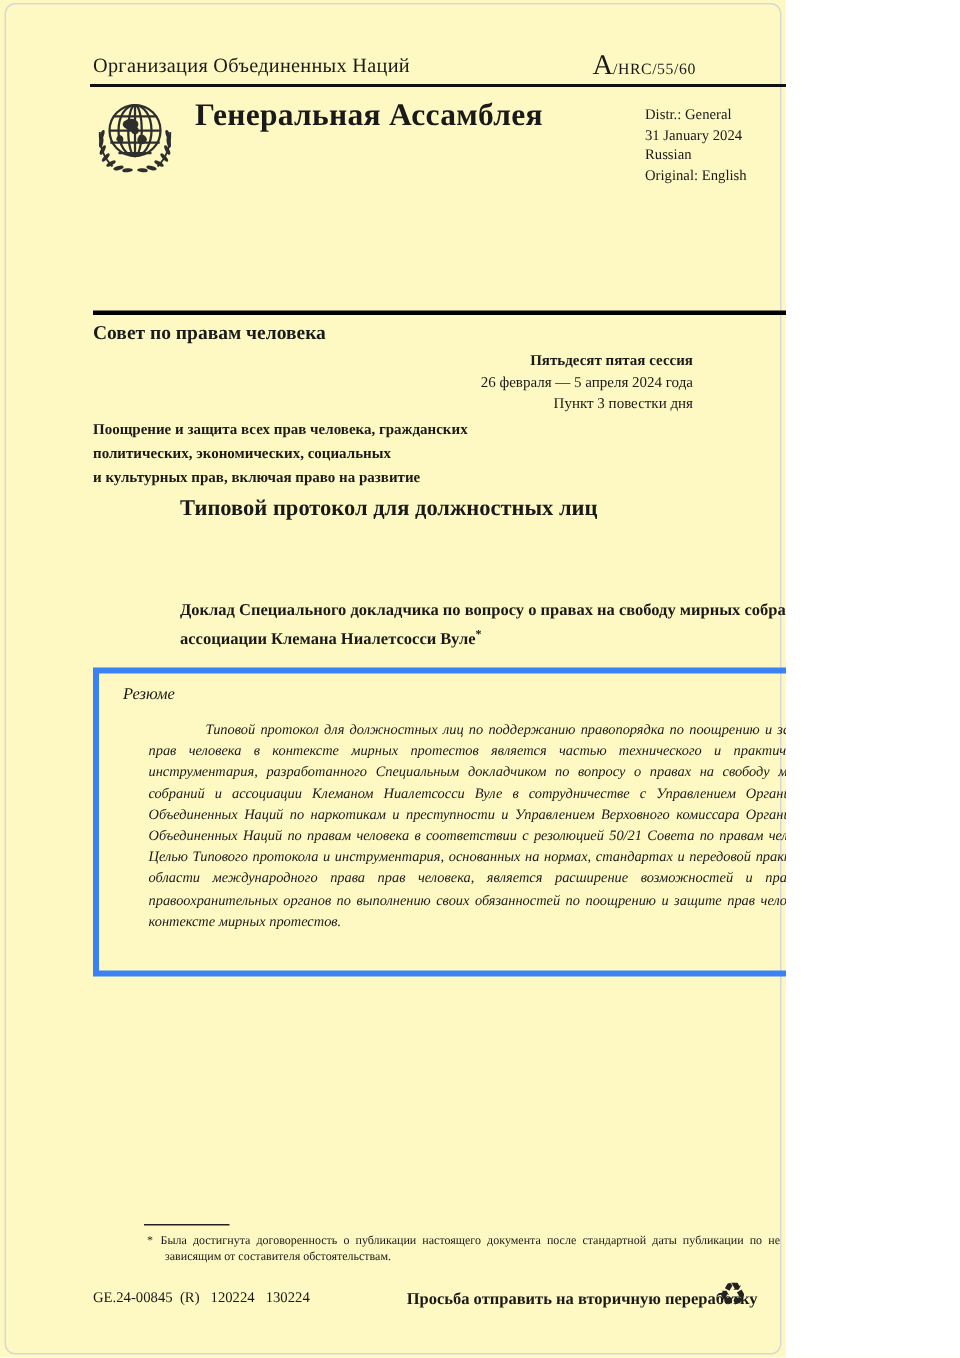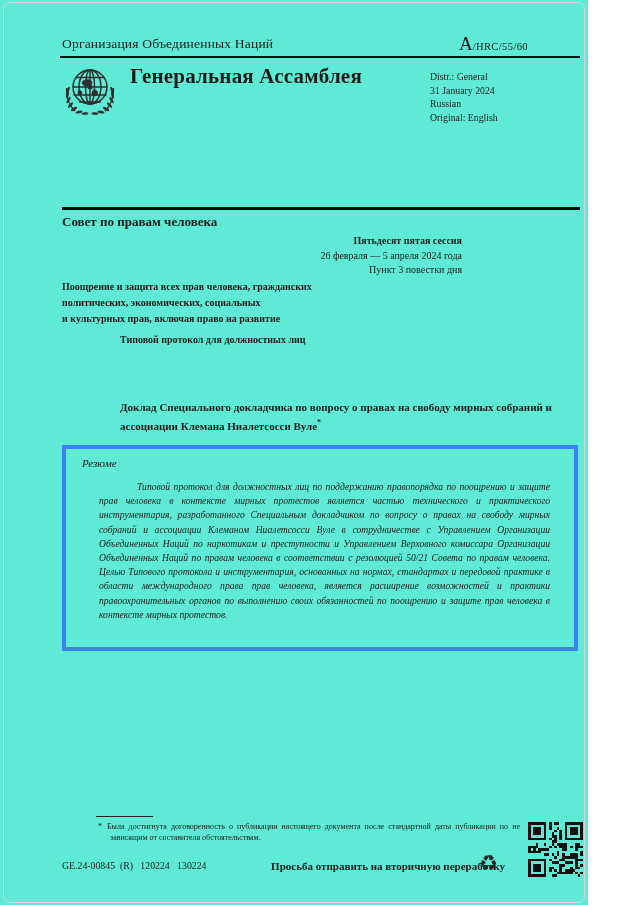--- a/index.html
+++ b/index.html
@@ -1,17 +1,17 @@
 <!DOCTYPE html>
 <html><head>
 <meta charset="utf-8">
 <style>
   html,body{margin:0;padding:0;background:#fff;}
   .page{
-    position:relative;width:588px;height:905px;background:#5eead4;overflow:hidden;
+    position:relative;width:524px;height:905px;background:#fef9c3;overflow:hidden;
     font-family:"Liberation Serif", serif;color:#1a1a1a;
     box-sizing:border-box;
   }
   .page-edge{
     position:absolute;left:3px;top:2px;right:3px;bottom:2px;
     border:1px solid #d7d7d7;border-radius:7px;pointer-events:none;
   }
   
   .org-name{position:absolute;left:62px;top:36px;font-size:13.5px;letter-spacing:.2px;}
   .doc-symbol{position:absolute;right:60px;top:33px;white-space:nowrap;}
@@ -22,21 +22,21 @@
   .masthead-title{position:absolute;left:130px;top:64px;font-size:21px;font-weight:bold;letter-spacing:.2px;}
   .distr-block{position:absolute;left:430px;top:70px;font-size:9.8px;line-height:13.5px;}
   
   .rule-heavy{position:absolute;left:62px;top:207px;width:518px;height:3px;background:#000;}
   .session-block{position:absolute;left:62px;top:214px;width:400px;}
   .council{font-size:13px;font-weight:bold;margin:0 0 4px 0;}
   .sess-line{font-size:10px;line-height:14.5px;text-align:right;}
   .bold{font-weight:bold;}
   .agenda-title{font-size:10px;font-weight:bold;line-height:16px;margin-top:1px;}
   
-  .doc-title{position:absolute;left:120px;top:330px;font-size:10px;font-weight:bold;line-height:19px;width:460px;}
+  .doc-title{position:absolute;left:120px;top:330px;font-size:15px;font-weight:bold;line-height:19px;width:460px;}
   .doc-subtitle{position:absolute;left:120px;top:400px;font-size:11px;font-weight:bold;line-height:15px;width:450px;}
   .doc-subtitle sup{font-size:8px;}
   
   .summary-box{
     position:absolute;left:62px;top:445px;width:516px;height:206px;
     border:4px solid #3b82f6;box-sizing:border-box;
   }
   .summary-label{position:absolute;left:16px;top:8px;font-style:italic;font-size:11px;}
   .summary-text{
     position:absolute;left:33px;top:31px;width:451px;

